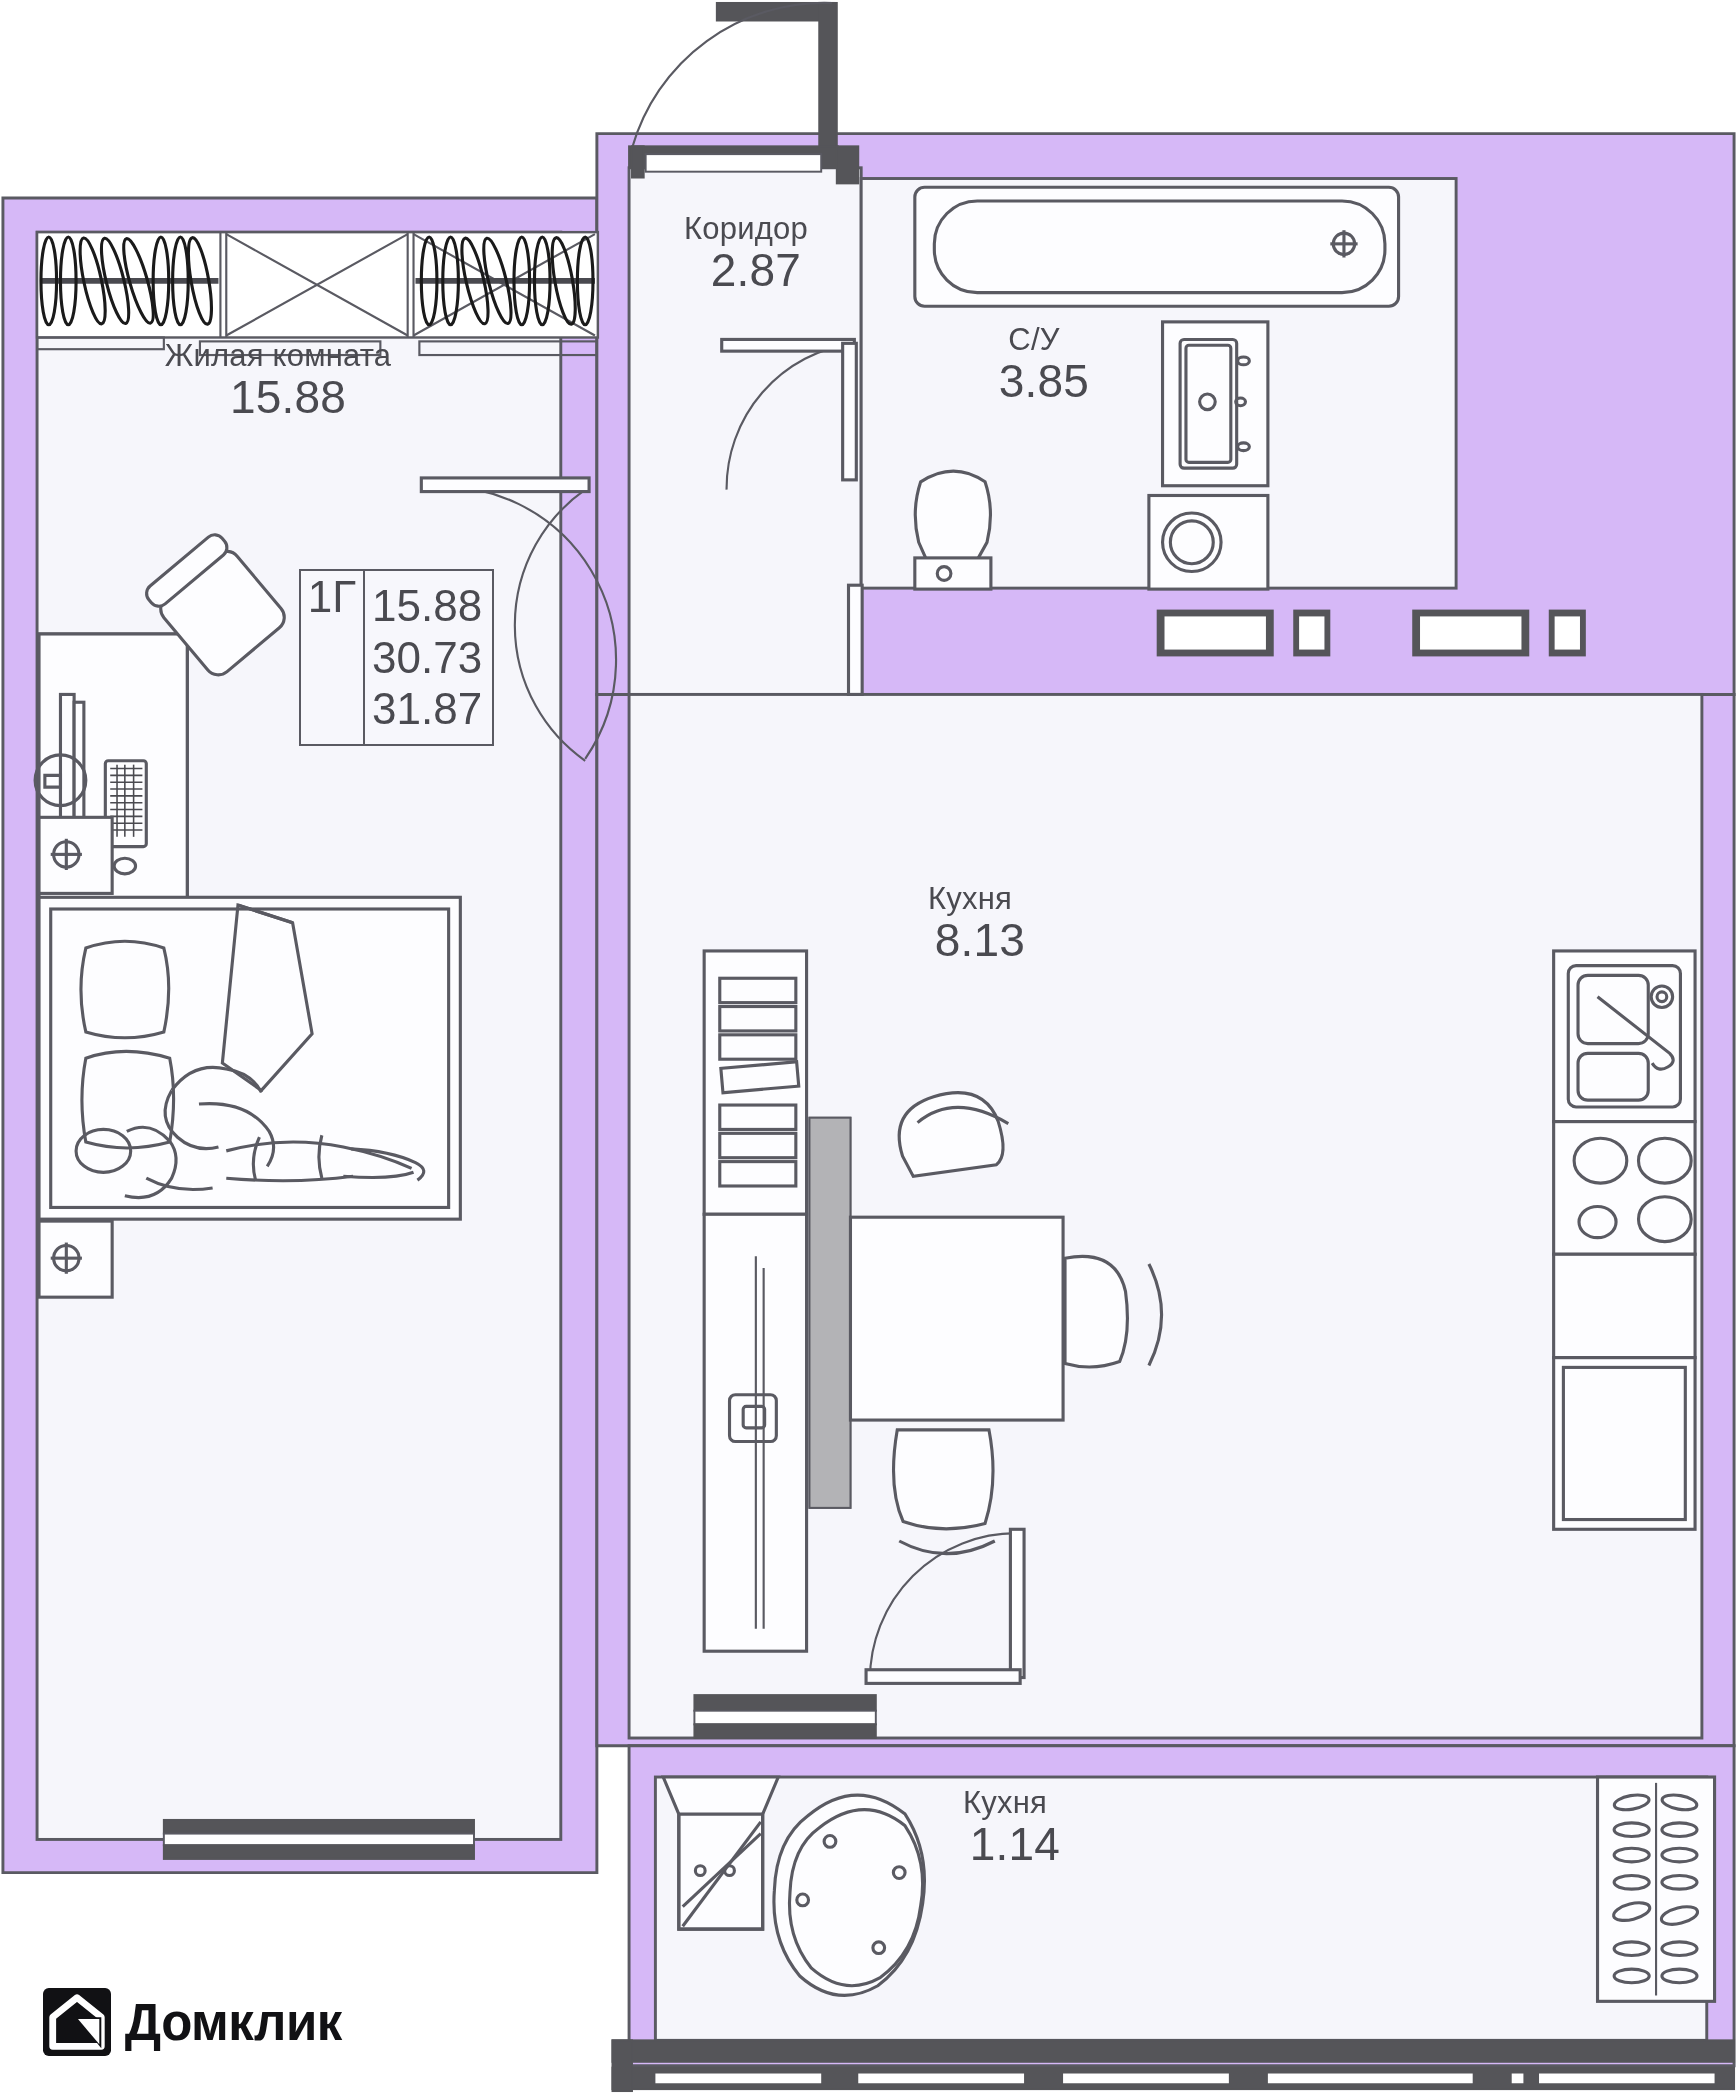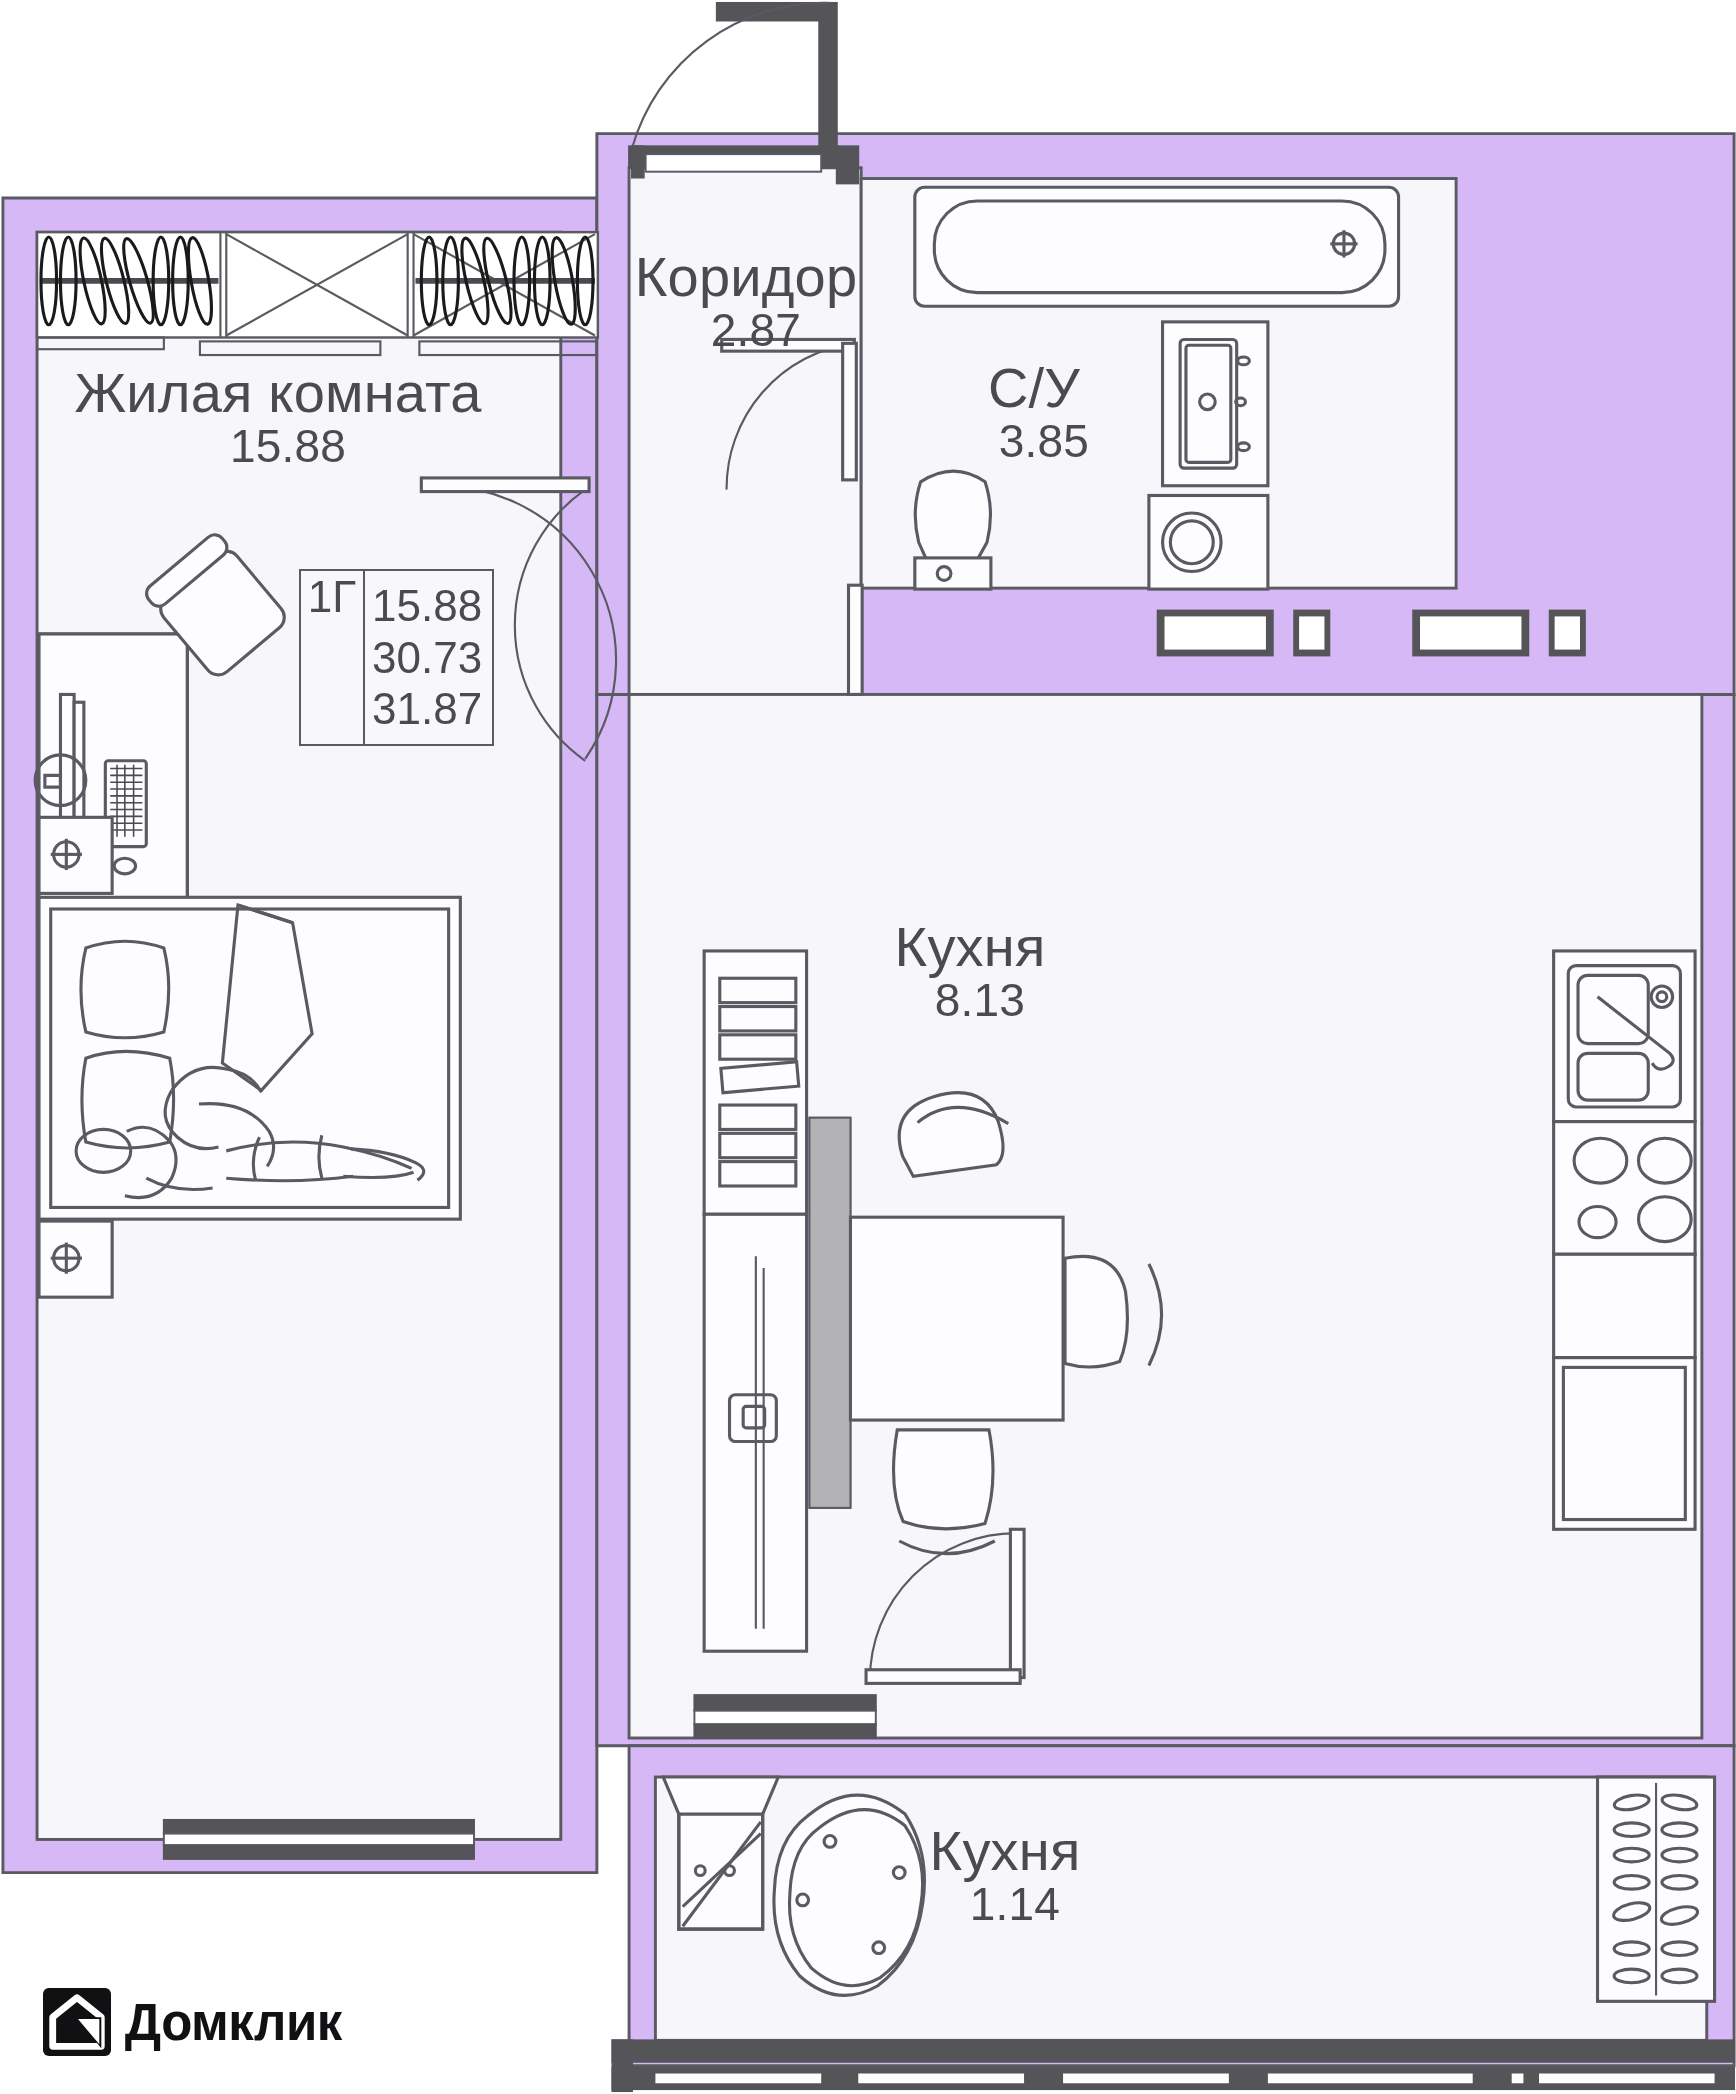--- a/index.html
+++ b/index.html
@@ -3,21 +3,21 @@
 <meta charset="utf-8">
 <style>
   html,body{margin:0;padding:0;background:#ffffff;}
   body{font-family:"Liberation Sans", sans-serif;}
   #stage{position:relative;width:1737px;height:2095px;background:#ffffff;overflow:hidden;}
   #plan{position:absolute;left:0;top:0;width:1737px;height:2095px;}
   .lbl{position:absolute;color:#4a4a50;font-family:"Liberation Sans", sans-serif;
        text-align:center;white-space:nowrap;line-height:1.06;letter-spacing:0.2px;}
   .lbl .nm{display:block;font-size:43px;font-weight:400;}
   .lbl .ar{display:block;font-size:43px;font-weight:400;margin-left:20px;}
-  .lbl.big .nm{font-size:56px;margin-top:34px;}
+  .lbl.big .nm{font-size:31px;}
   .lbl.big .ar{font-size:46px;}
   #areabox{position:absolute;left:299px;top:569px;width:195px;height:177px;
            border:2.9px solid #5a5a62;background:#f7f7fc;box-sizing:border-box;display:flex;}
   #areabox .c1{width:62px;border-right:2.9px solid #5a5a62;display:flex;align-items:flex-start;justify-content:center;}
   #areabox .c2{flex:1;display:flex;flex-direction:column;align-items:center;justify-content:center;}
   #areabox .t{color:#4a4a50;font-size:44px;line-height:1.18;}
   #areabox .c2 .t{text-align:right;width:100%;padding-right:9.8px;box-sizing:border-box;}
   #logo{position:absolute;left:43px;top:1988px;display:flex;align-items:center;gap:13.7px;justify-content:flex-end;}
   #logo .mark{width:68px;height:68px;position:relative;}
   #logo .wm{font-size:51px;font-weight:700;color:#111114;letter-spacing:-0.5px;
@@ -394,21 +394,21 @@
           <ellipse cx="1722" cy="1964" rx="19" ry="8" transform="rotate(-14 1722 1964)"></ellipse>
           <ellipse cx="1673" cy="1998" rx="18" ry="7"></ellipse>
           <ellipse cx="1722" cy="1998" rx="18" ry="7"></ellipse>
           <ellipse cx="1673" cy="2026" rx="18" ry="7"></ellipse>
           <ellipse cx="1722" cy="2026" rx="18" ry="7"></ellipse>
         </g>
       </g>
     </g>
   </svg>
 
-  <div class="lbl big" style="left:39px;top:329px;width:478px;text-align:center;">
+  <div class="lbl big" style="left:39px;top:340px;width:478px;text-align:center;">
     <span class="nm">Жилая комната</span>
     <span class="ar">15.88</span>
   </div>
 
   <div class="lbl big" style="left:629px;top:213px;width:234px;">
     <span class="nm">Коридор</span>
     <span class="ar">2.87</span>
   </div>
 
   <div class="lbl big" style="left:922px;top:324px;width:224px;">

